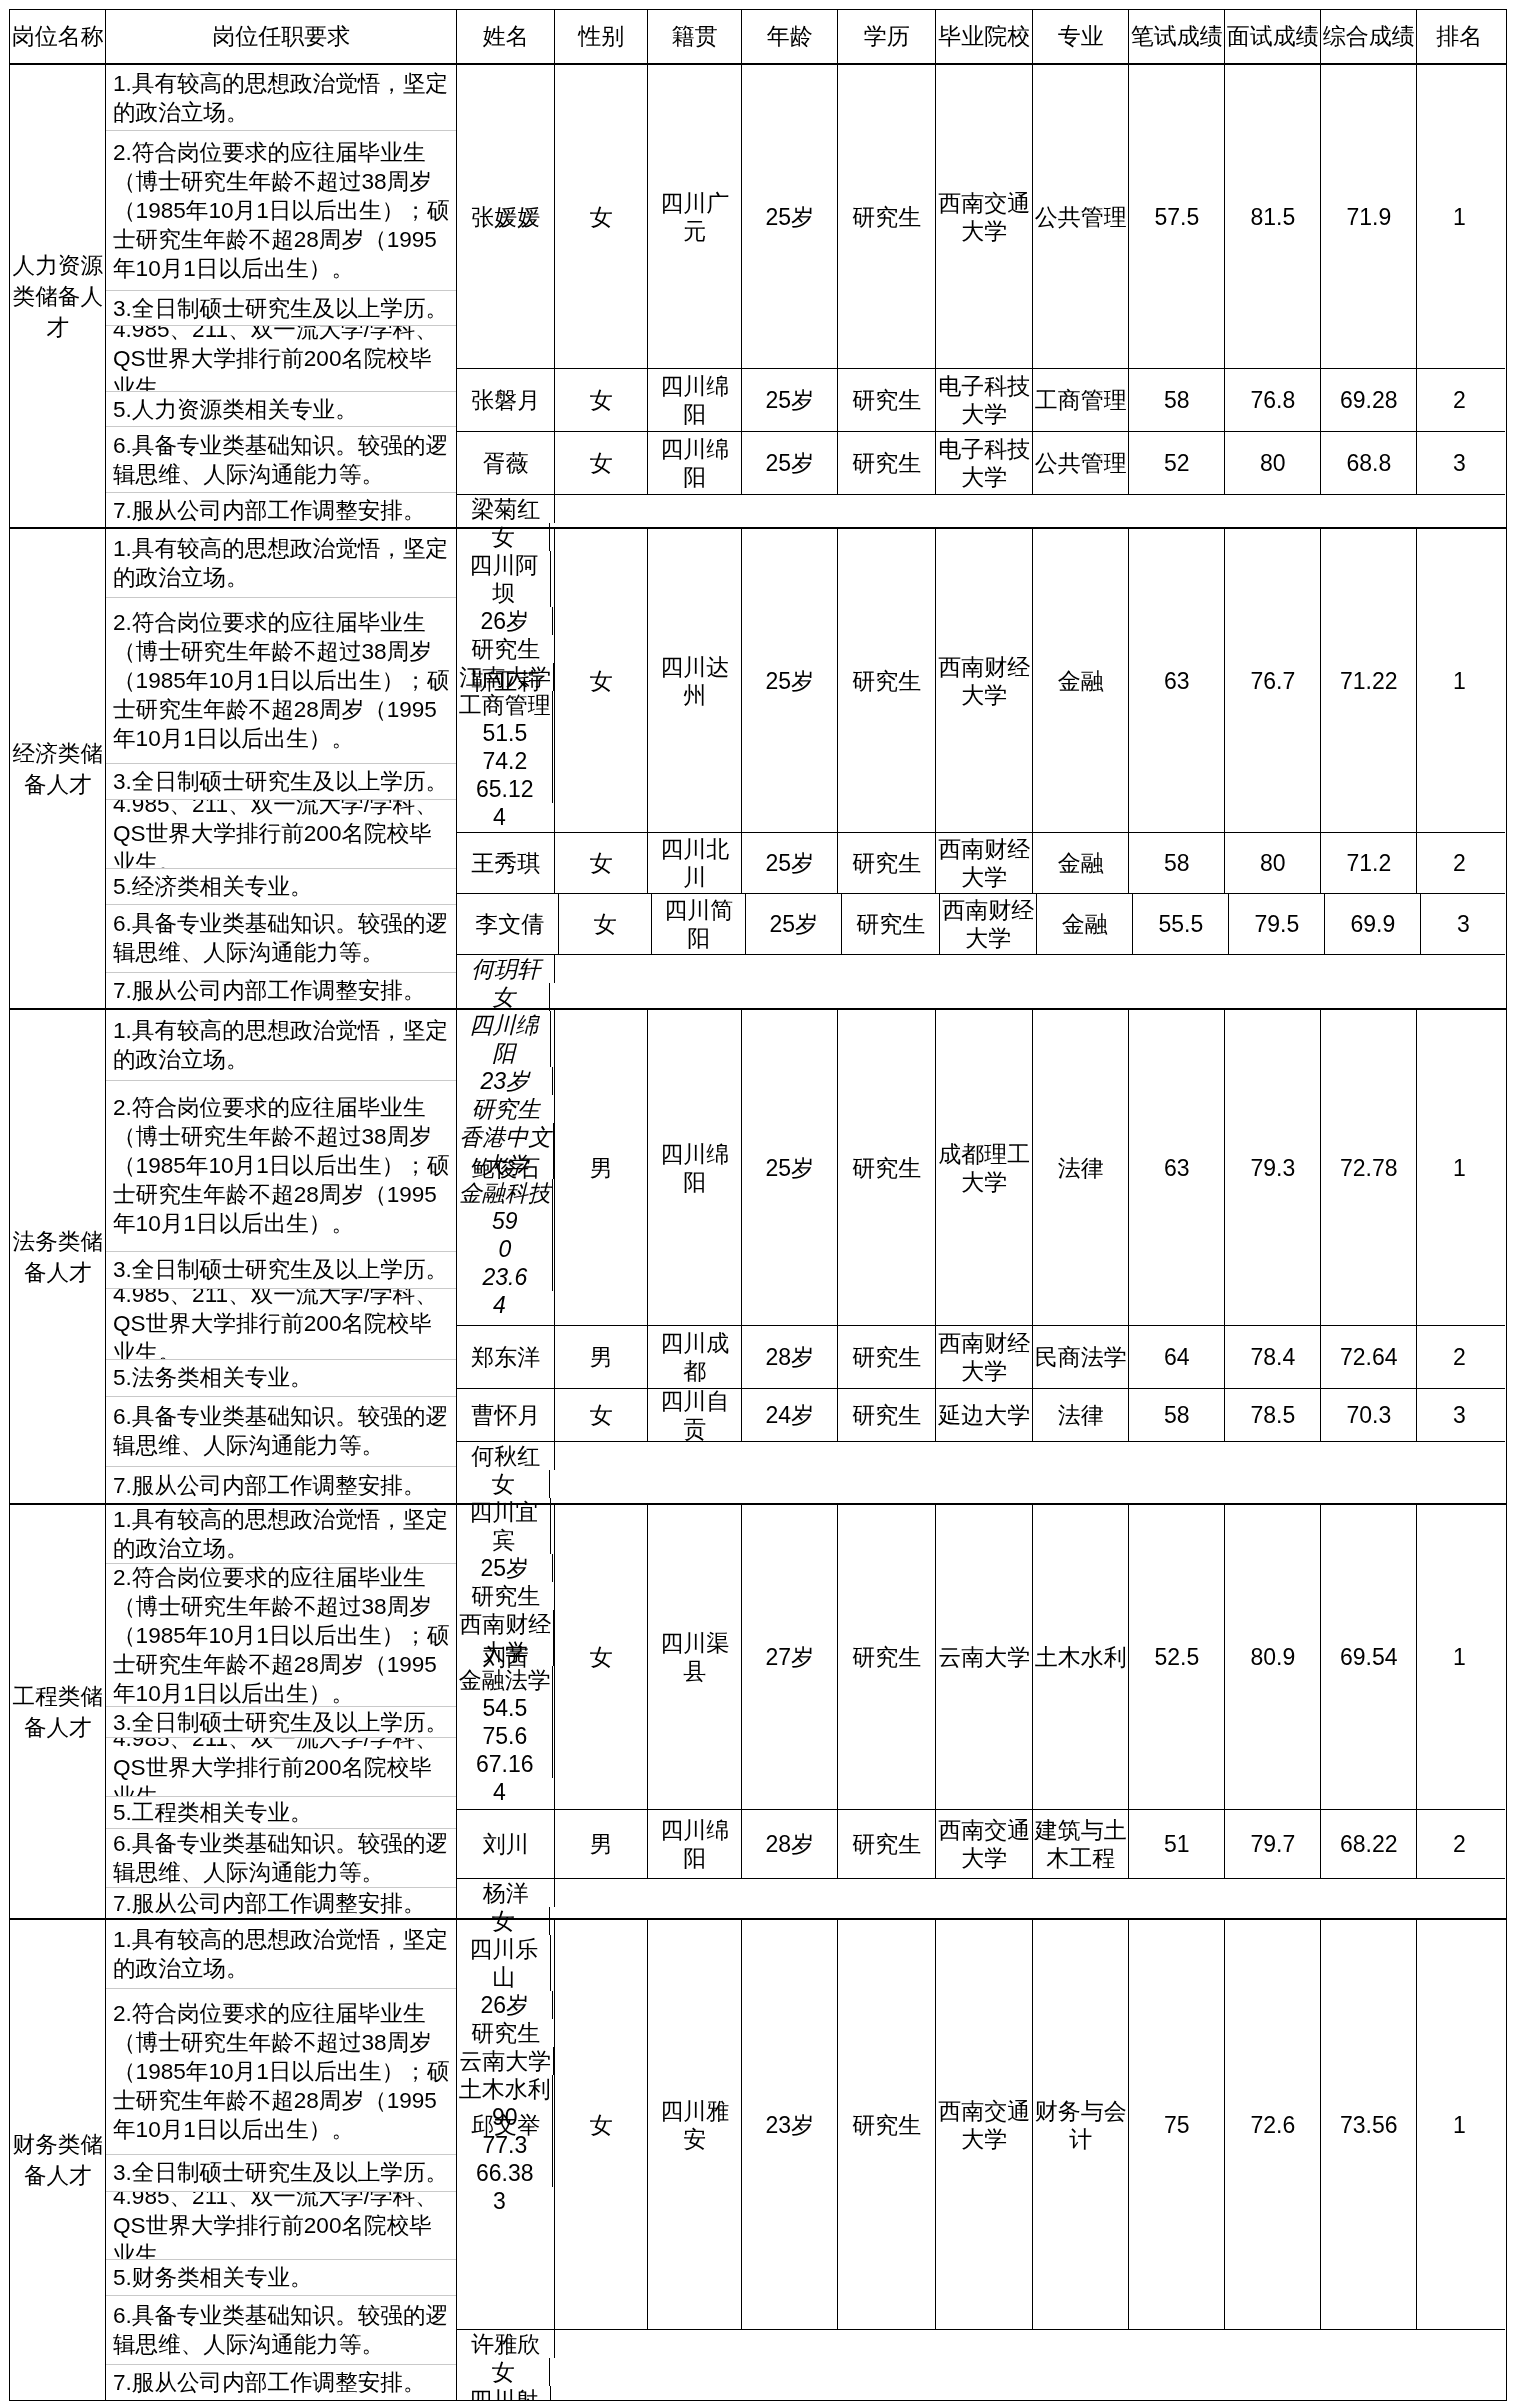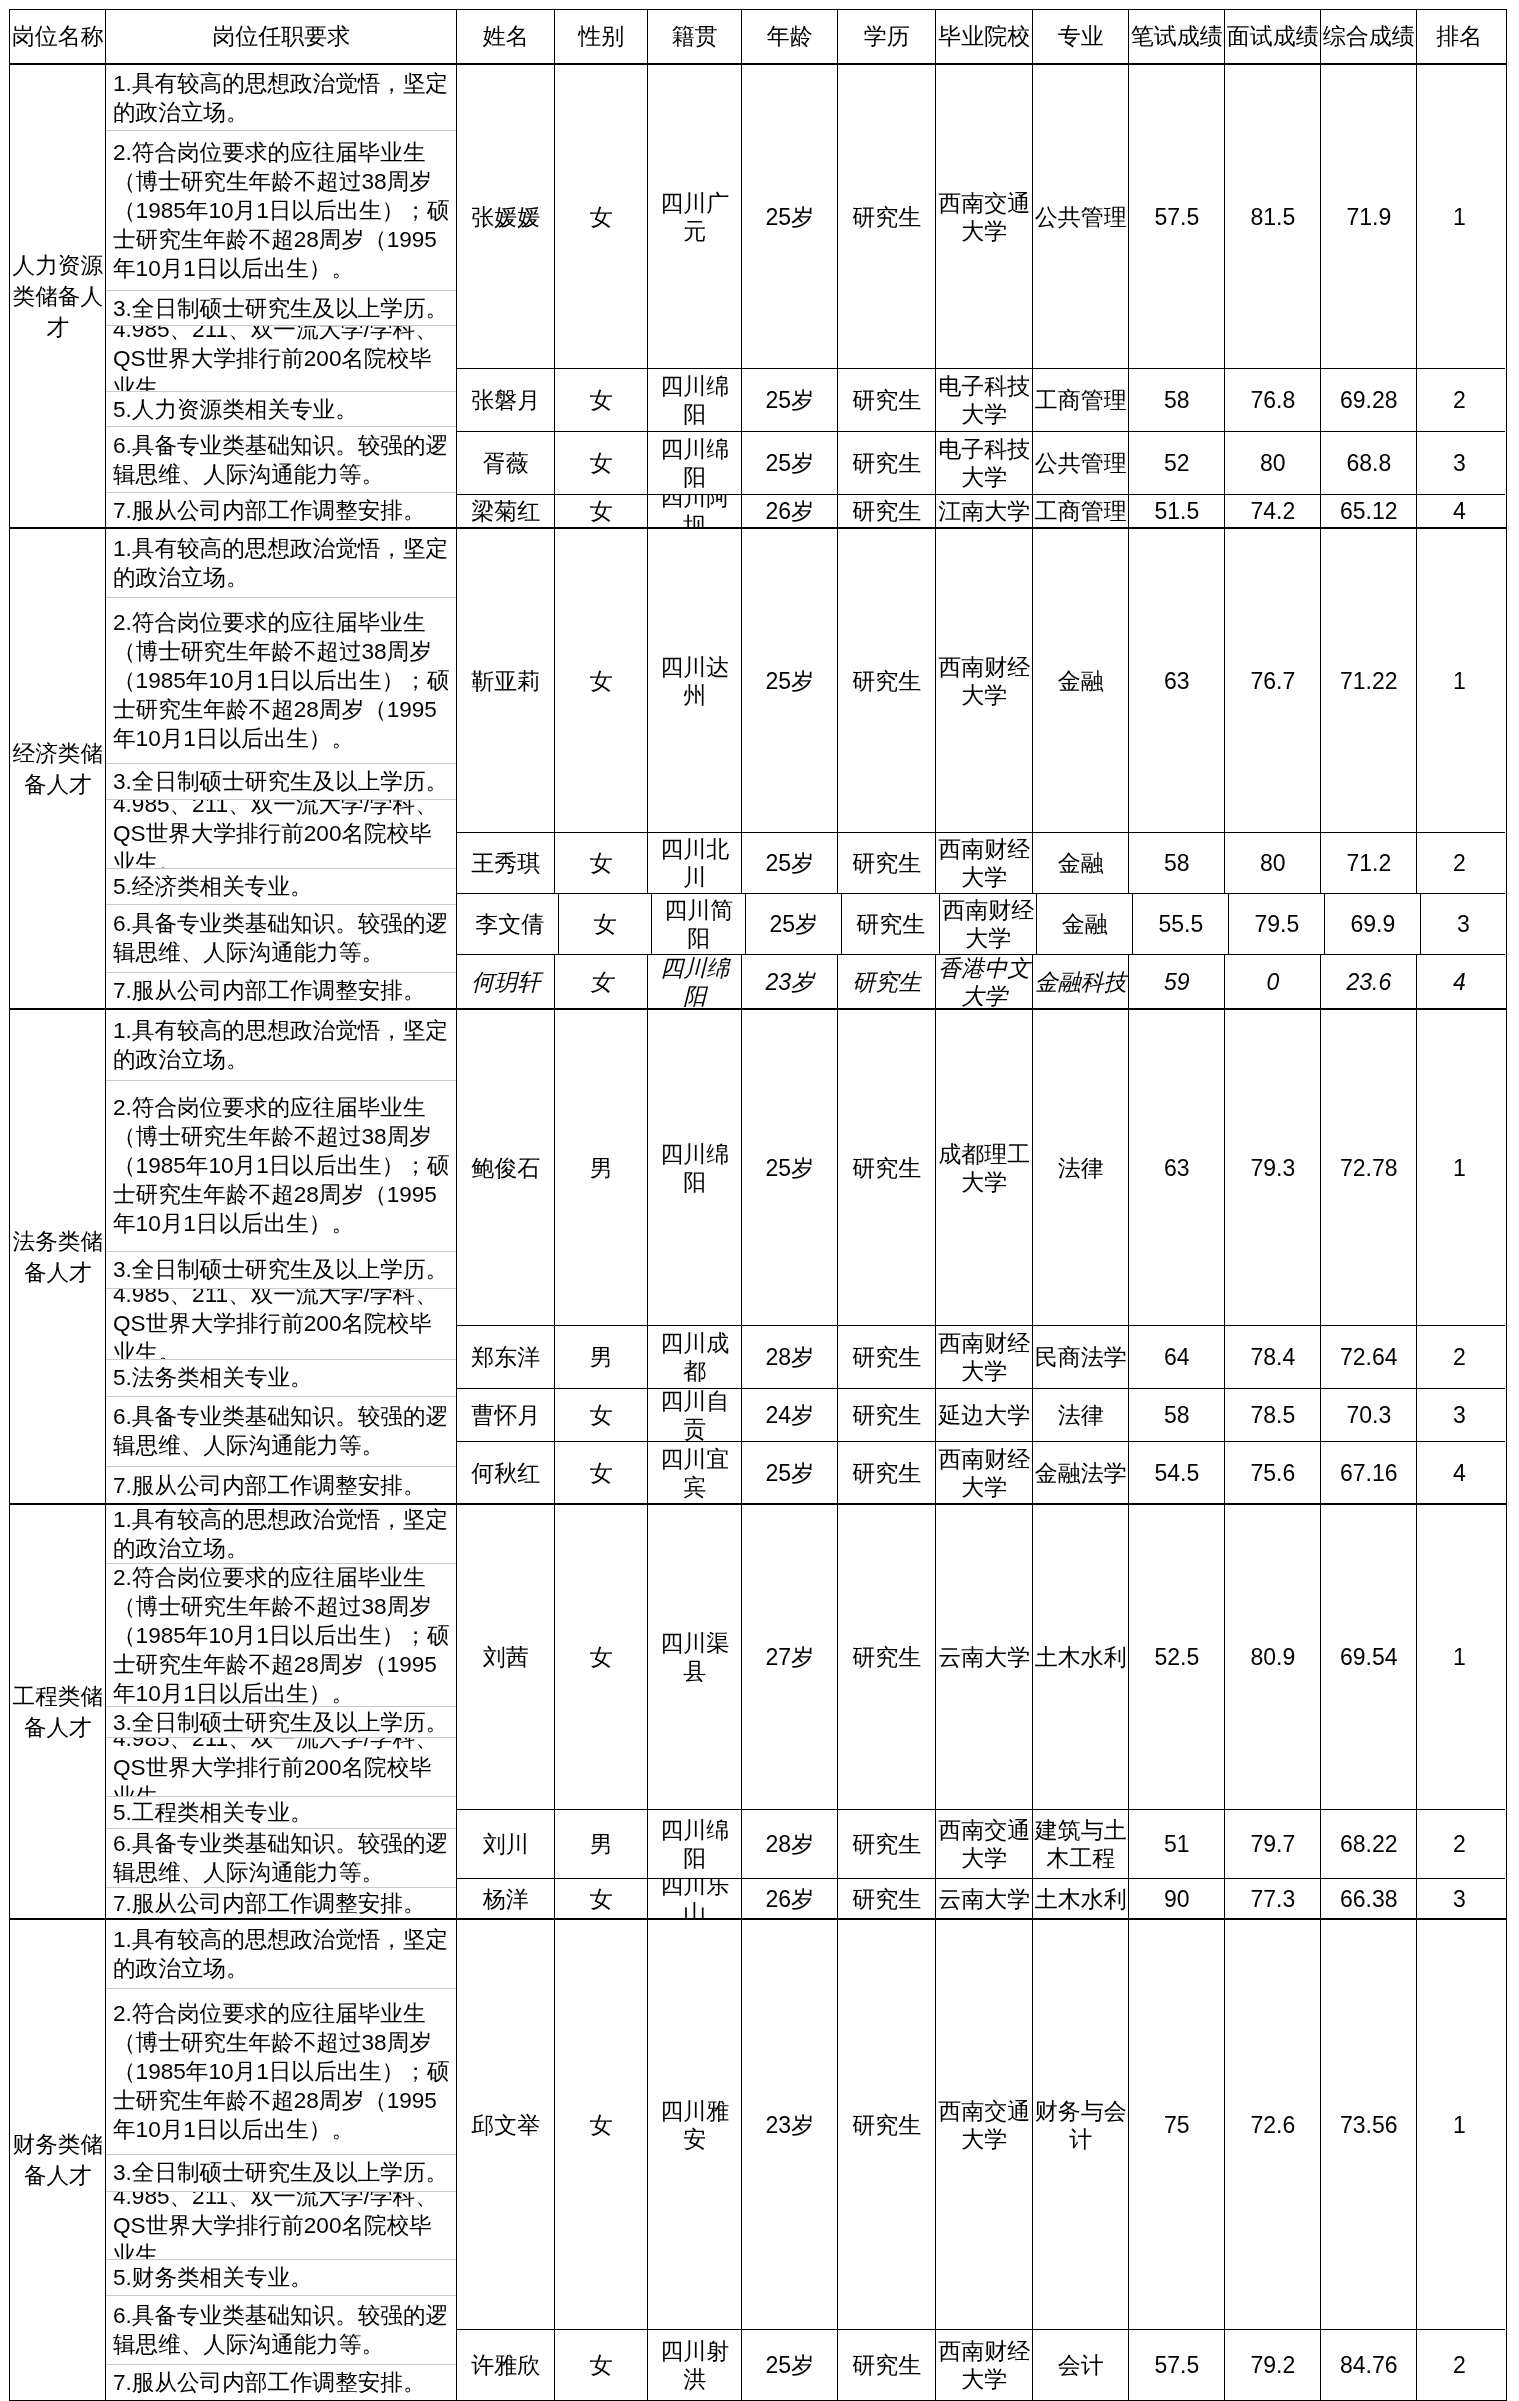--- a/index.html
+++ b/index.html
@@ -34,21 +34,21 @@
   .req-item {
     flex:1 1 0; display:flex; align-items:center;
     font-size:22.6px; line-height:29px; padding:1.3px 6.7px;
     border-bottom:1.3px solid #c9c9c9; box-sizing:border-box;
     overflow:hidden; text-align:left;
   }
   .req-item:last-child { border-bottom:none; }
 
   .candcol { flex:none; width:1048px; display:flex; flex-direction:column; }
   .cand-row { display:flex; flex:none; border-bottom:1.3px solid #000; box-sizing:border-box; }
-  .cand-row:last-child { border-bottom:none; }
+  .cand-row:last-child { border-bottom:none;flex-direction:column; }
   .ccell {
     flex:none; display:flex; align-items:center; justify-content:center;
     text-align:center; font-size:23px; line-height:28px; padding:0 0.7px;
     border-right:1.3px solid #000; box-sizing:border-box; overflow:hidden;
   }
   .ccell:last-child { border-right:none; }
 
   
   .c0{width:96px} .c1{width:351px} .c2{width:98px} .c3{width:93px}
   .c4{width:94px} .c5{width:96px} .c6{width:98px} .c7{width:97px}

